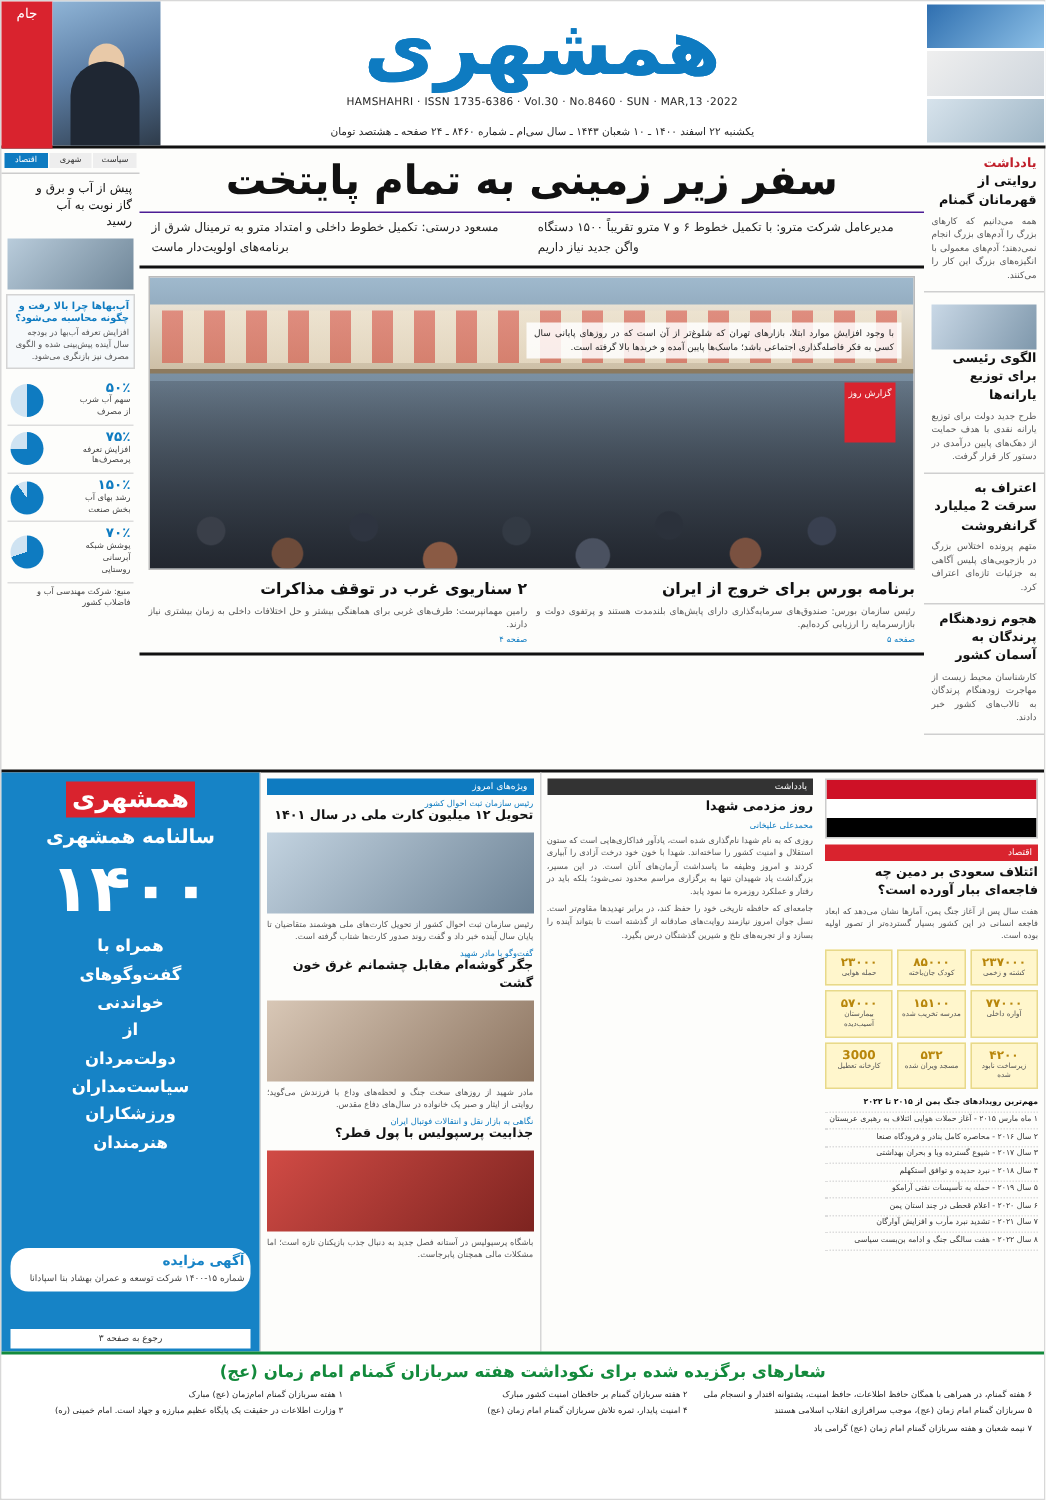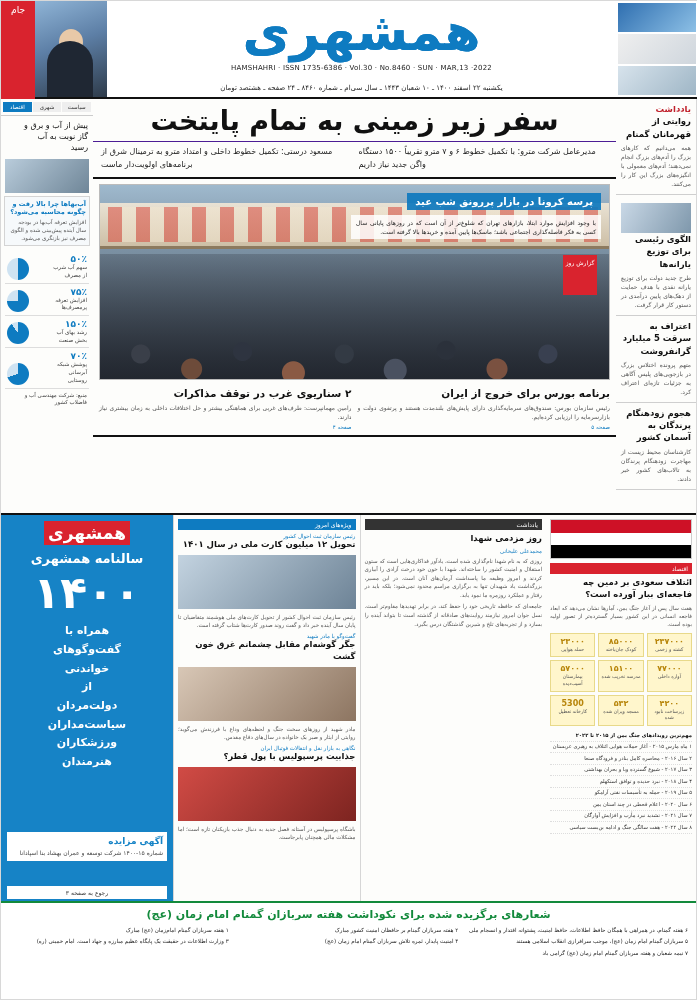--- a/index.html
+++ b/index.html
@@ -176,21 +176,21 @@
     background: #eee; padding: 2px 0; direction: rtl;
   }
   .rc-tab.on { background: #0e7bc1; color: #fff; }
   .rc-head {
     font-size: 8px; font-weight: normal; color: #111; direction: rtl;
     padding: 4px 5px 2px 19px; line-height: 1.4;
   }
   .rc-img { margin: 3px 4px; height: 34px; background: linear-gradient(135deg,#b9ccdb,#6f8698); }
   .rc-stats { padding: 2px 4px 4px 4px; }
   .stat-row {
-    display: flex; flex-direction: row-reverse; align-items: flex-end; gap: 19px;
+    display: flex; flex-direction: row-reverse; align-items: center; gap: 19px;
     border-bottom: 1px solid #ddd; padding: 3px 2px;
   }
   .pie {
     width: 22px; height: 22px; border-radius: 50%;
     background: conic-gradient(#0e7bc1 0 50%, #cfe3f2 50% 100%);
     flex: 0 0 auto;
   }
   .stat-txt { direction: rtl; text-align: right; flex: 1; }
   .stat-pct { font-size: 9px; font-weight: bold; color: #0e7bc1; }
   .stat-lab { font-size: 5.5px; color: #444; line-height: 1.4; }
@@ -216,21 +216,21 @@
     padding: 2px 4px; display: inline-block; margin-bottom: 4px;
   }
   .ad-t1 { font-size: 13px; font-weight: bold; margin-top: 2px; }
   .ad-year {
     font-size: 44px; font-weight: bold; color: #fff; line-height: 1.05; margin: 4px 0 6px 0;
     letter-spacing: -1px;
   }
   .ad-lines { font-size: 11px; font-weight: bold; line-height: 1.7; }
   .ad-box {
     position: absolute; bottom: 42px; right: 6px; left: 6px;
-    background: #fff; color: #111; padding: 4px; text-align: right;
+    background: #fff; color: #111; padding: 4px; text-align: right; border-radius: 12px;
   }
   .ad-box .bt { font-size: 9px; font-weight: bold; color: #1683c6; }
   .ad-box .bd { font-size: 6px; color: #444; line-height: 1.5; margin-top: 2px; }
   .ad-foot {
     position: absolute; bottom: 4px; right: 6px; left: 6px;
     font-size: 6px; background: #fff; color: #333; padding: 3px; text-align: center;
   }
 
   
   .lowmid { flex: 1; display: flex; flex-direction: row; }
@@ -315,21 +315,21 @@
       <div class="side-title side-red">یادداشت</div>
       <div class="side-title">روایتی از قهرمانان گمنام</div>
       <div class="side-body">همه می‌دانیم که کارهای بزرگ را آدم‌های بزرگ انجام نمی‌دهند؛ آدم‌های معمولی با انگیزه‌های بزرگ این کار را می‌کنند.</div>
     </div>
     <div class="side-item">
       <div class="side-img"></div>
       <div class="side-title">الگوی رئیسی برای توزیع یارانه‌ها</div>
       <div class="side-body">طرح جدید دولت برای توزیع یارانه نقدی با هدف حمایت از دهک‌های پایین درآمدی در دستور کار قرار گرفت.</div>
     </div>
     <div class="side-item">
-      <div class="side-title">اعتراف به سرقت 5 میلیارد گرانفروشت</div>
+      <div class="side-title">اعتراف به سرقت 2 میلیارد گرانفروشت</div>
       <div class="side-body">متهم پرونده اختلاس بزرگ در بازجویی‌های پلیس آگاهی به جزئیات تازه‌ای اعتراف کرد.</div>
     </div>
     <div class="side-item">
       <div class="side-title">هجوم زودهنگام پرندگان به آسمان کشور</div>
       <div class="side-body">کارشناسان محیط زیست از مهاجرت زودهنگام پرندگان به تالاب‌های کشور خبر دادند.</div>
     </div>
   </div>
 
   <div class="rightcol">
     <div class="rc-tabs">
@@ -381,21 +381,20 @@
       <div class="headline">سفر زیر زمینی به تمام پایتخت</div>
     </div>
     <div class="subhead-row">
       <div class="subhead">مدیرعامل شرکت مترو: با تکمیل خطوط ۶ و ۷ مترو تقریباً ۱۵۰۰ دستگاه واگن جدید نیاز داریم</div>
       <div class="subhead">مسعود درستی: تکمیل خطوط داخلی و امتداد مترو به ترمینال شرق از برنامه‌های اولویت‌دار ماست</div>
     </div>
 
     <div class="lead-photo">
       <div class="shop-row"></div>
       <div class="crowd"></div>
-      <div class="photo-caption">پرسه کرونا در بازار پررونق شب عید</div>
       <div class="photo-sub">با وجود افزایش موارد ابتلا، بازارهای تهران که شلوغ‌تر از آن است که در روزهای پایانی سال کسی به فکر فاصله‌گذاری اجتماعی باشد؛ ماسک‌ها پایین آمده و خریدها بالا گرفته است.</div>
       <div class="photo-badge">گزارش روز</div>
     </div>
 
     <div class="bottom-three">
       <div class="b3">
         <h3>برنامه بورس برای خروج از ایران</h3>
         <p>رئیس سازمان بورس: صندوق‌های سرمایه‌گذاری دارای پایش‌های بلندمدت هستند و پرتفوی دولت و بازارسرمایه را ارزیابی کرده‌ایم.</p>
         <div class="more">صفحه ۵</div>
       </div>
@@ -441,21 +440,21 @@
         </div>
         <div class="ig-cell">
           <div class="v">۴۲۰۰</div>
           <div class="l">زیرساخت نابود شده</div>
         </div>
         <div class="ig-cell">
           <div class="v">۵۳۲</div>
           <div class="l">مسجد ویران شده</div>
         </div>
         <div class="ig-cell">
-          <div class="v">5300</div>
+          <div class="v">3000</div>
           <div class="l">کارخانه تعطیل</div>
         </div>
       </div>
       <div class="ig-list">
         <div class="ig-li" style="font-weight:bold;color:#111;">مهم‌ترین رویدادهای جنگ یمن از ۲۰۱۵ تا ۲۰۲۲</div>
         <div class="ig-li">۱ ماه مارس ۲۰۱۵ - آغاز حملات هوایی ائتلاف به رهبری عربستان</div>
         <div class="ig-li">۲ سال ۲۰۱۶ - محاصره کامل بنادر و فرودگاه صنعا</div>
         <div class="ig-li">۳ سال ۲۰۱۷ - شیوع گسترده وبا و بحران بهداشتی</div>
         <div class="ig-li">۴ سال ۲۰۱۸ - نبرد حدیده و توافق استکهلم</div>
         <div class="ig-li">۵ سال ۲۰۱۹ - حمله به تأسیسات نفتی آرامکو</div>

